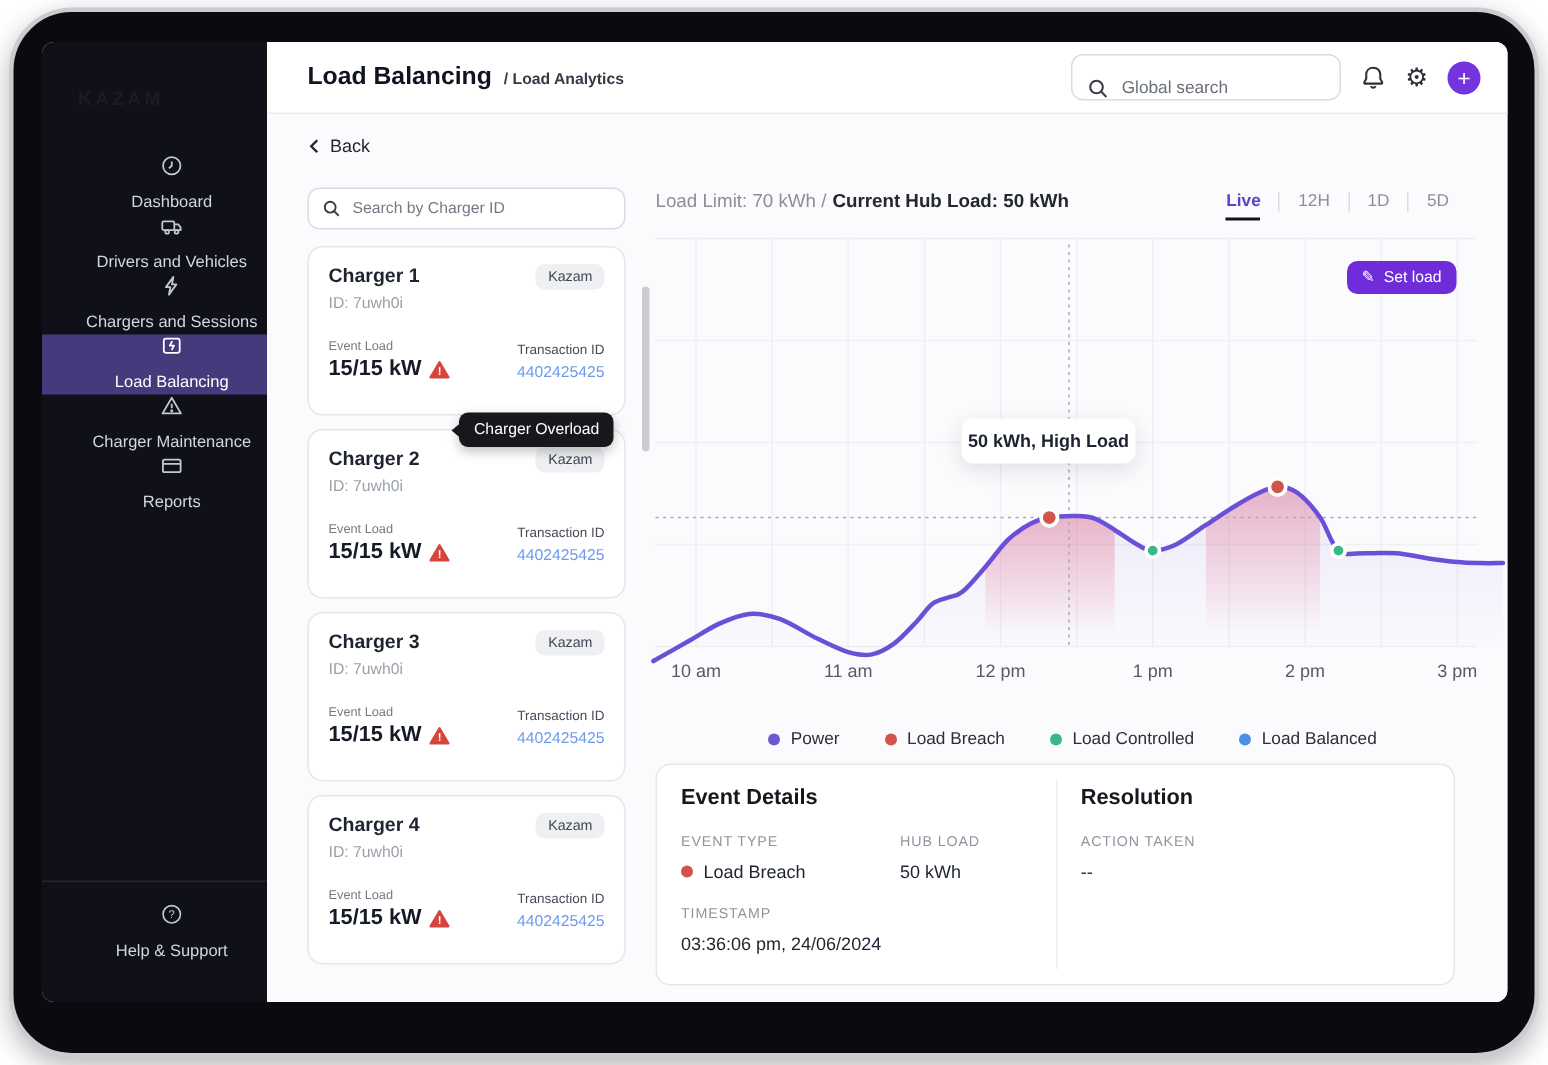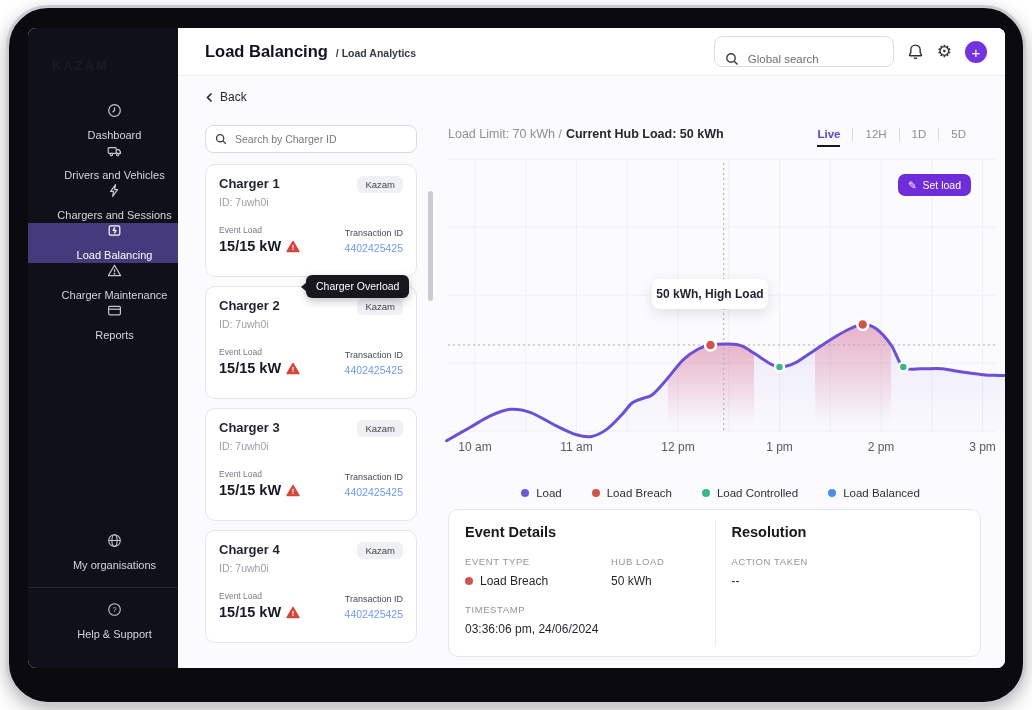--- a/index.html
+++ b/index.html
@@ -51,21 +51,21 @@
   .cb-left .lbl{font-size:8.5px;color:#737a84;margin-bottom:3px;}
   .load-val{font-size:14.5px;font-weight:700;color:#151b26;display:flex;align-items:center;gap:5px;}
   .cb-right{margin-left:auto;text-align:right;}
   .cb-right .lbl{font-size:9px;color:#454c58;margin-bottom:4px;}
   .txn{font-size:10.5px;color:#6d9bee;}
   .ch-tooltip{position:absolute;left:101px;top:150px;height:23px;line-height:23px;background:#17171d;color:#fff;
     font-size:10.5px;padding:0 10px;border-radius:6px;white-space:nowrap;z-index:6;box-shadow:0 3px 8px rgba(0,0,0,.25);}
   .ch-tooltip:before{content:"";position:absolute;left:-5px;top:7px;border:5px solid transparent;border-left:none;border-right:6px solid #17171d;}
   .list-scrollbar{position:absolute;left:250px;top:115px;width:5px;height:110px;border-radius:3px;background:#c9cdd3;}
   
-  .chart-col{flex:1;margin-left:31px;min-width:0;}
+  .chart-col{flex:1;margin-left:20px;min-width:0;}
   .chart-head{display:flex;align-items:center;height:18px;}
   .limit-gray{font-size:12.5px;color:#8a8f98;}
   .limit-dark{font-size:12.5px;color:#23272f;font-weight:600;margin-left:4px;}
   .tabs{margin-left:auto;display:flex;align-items:center;padding-right:15px;}
   .tab{font-size:11.5px;color:#8a8f98;padding:0 12px;cursor:pointer;position:relative;}
   .tab.active{color:#5b42c8;font-weight:600;}
   .tab.active:after{content:"";position:absolute;left:12px;right:12px;bottom:-7px;height:2px;background:#14151a;}
   .tab-sep{width:1px;height:13px;background:#d9dce1;}
   .chart-box{position:relative;height:300px;margin-top:16px;}
   .chart-box svg{overflow:visible;display:block;}
@@ -141,28 +141,20 @@
         <svg width="15" height="15" viewBox="0 0 15 15" fill="none" stroke="#c4c8d2" stroke-width="1.2">
             <rect x="1.6" y="3.4" width="11.8" height="8.4" rx="1.2"></rect>
             <path d="M1.6 6.2h11.8"></path>
           </svg>
         <span>Reports</span>
       </div>
 
       <div class="side-spacer"></div>
 
       <div class="side-bottom">
-        <div class="nav-item">
-          <svg width="15" height="15" viewBox="0 0 15 15" fill="none" stroke="#c4c8d2" stroke-width="1.1">
-              <circle cx="7.5" cy="7.5" r="5.8"></circle>
-              <ellipse cx="7.5" cy="7.5" rx="2.6" ry="5.8"></ellipse>
-              <path d="M1.7 7.5h11.6"></path>
-            </svg>
-          <span>My organisations</span>
-        </div>
         <div class="side-divider"></div>
         <div class="nav-item" style="margin-top:14px;">
           <svg width="15" height="15" viewBox="0 0 15 15" fill="none" stroke="#c4c8d2" stroke-width="1.1">
               <circle cx="7.5" cy="7.5" r="5.8"></circle>
               <text x="7.5" y="10.2" font-size="7.5" text-anchor="middle" fill="#c4c8d2" stroke="none">?</text>
             </svg>
           <span>Help &amp; Support</span>
         </div>
       </div>
     </nav>
@@ -376,21 +368,21 @@
               <button class="set-load">
                 <span>✎</span>
                 <span>Set load</span>
               </button>
               <div class="chart-tip">50 kWh, High Load</div>
             </div>
 
             <div class="legend">
               <span class="lg-item">
                   <span class="lg-dot" style="background: rgb(107, 91, 210);"></span>
-                  <span>Load</span>
+                  <span>Power</span>
                 </span>
               <span class="lg-item">
                   <span class="lg-dot" style="background: rgb(208, 84, 75);"></span>
                   <span>Load Breach</span>
                 </span>
               <span class="lg-item">
                   <span class="lg-dot" style="background: rgb(59, 183, 135);"></span>
                   <span>Load Controlled</span>
                 </span>
               <span class="lg-item">

